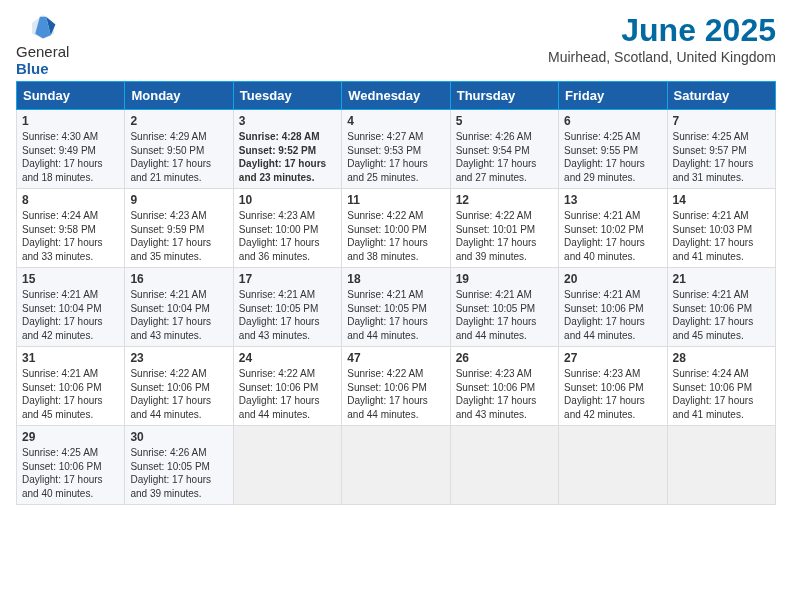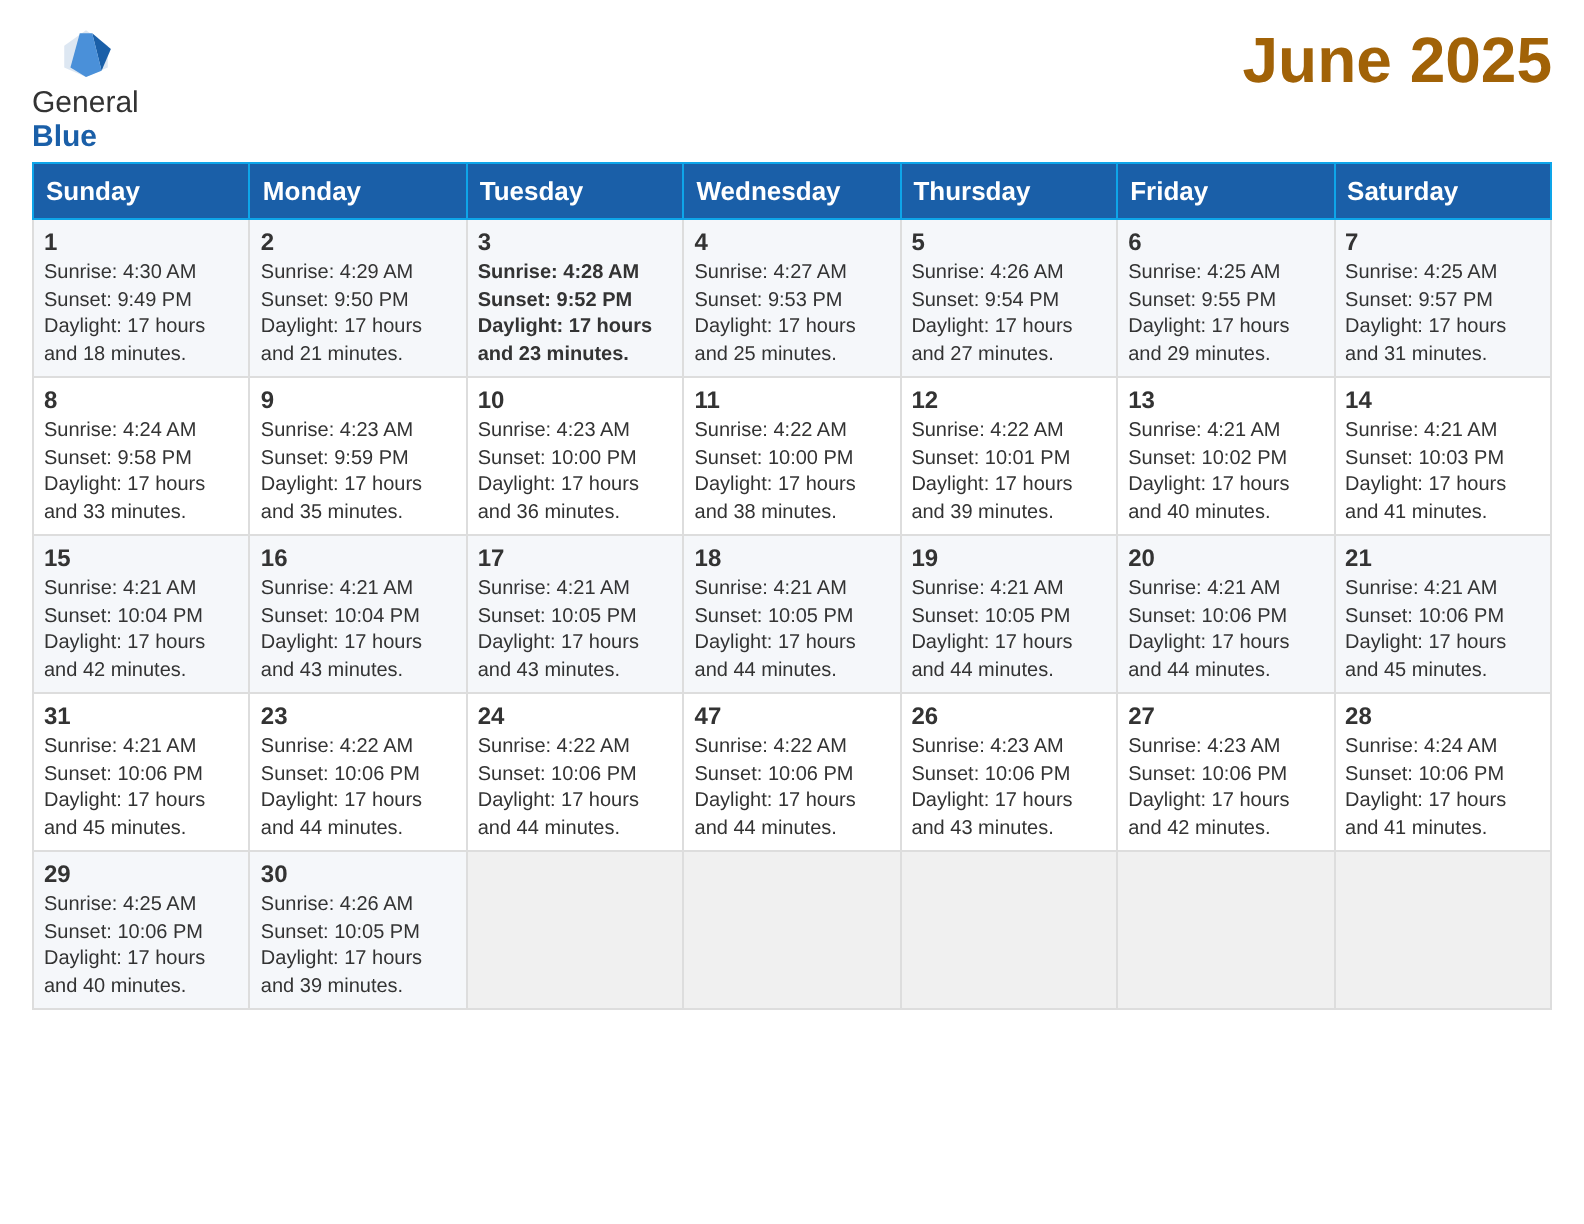--- a/index.html
+++ b/index.html
@@ -37,21 +37,21 @@
     .logo-icon {
       width: 28px;
       height: 28px;
     }
     .title-block {
       text-align: right;
     }
     .main-title {
       font-size: 32px;
       font-weight: bold;
-      color: #a16207;
+      color: #0369a1;
     }
     .subtitle {
       font-size: 14px;
       color: #444;
     }
     table {
       width: 100%;
       border-collapse: collapse;
       table-layout: fixed;
     }
@@ -104,20 +104,21 @@
         <polygon points="22,6 34,16 28,30" fill="#1a5fa8"></polygon>
         <polygon points="14,6 22,6 28,30 18,34 8,28" fill="#4a90d9"></polygon>
       </svg>
       <div class="logo-text">
         <div class="logo-general">General</div>
         <div class="logo-blue">Blue</div>
       </div>
     </div>
     <div class="title-block">
       <div class="main-title">June 2025</div>
+      <div class="subtitle">Muirhead, Scotland, United Kingdom</div>
     </div>
   </div>
 
   <table>
     <thead>
       <tr>
       <th>Sunday</th>
           <th>Monday</th>
           <th>Tuesday</th>
           <th>Wednesday</th>

